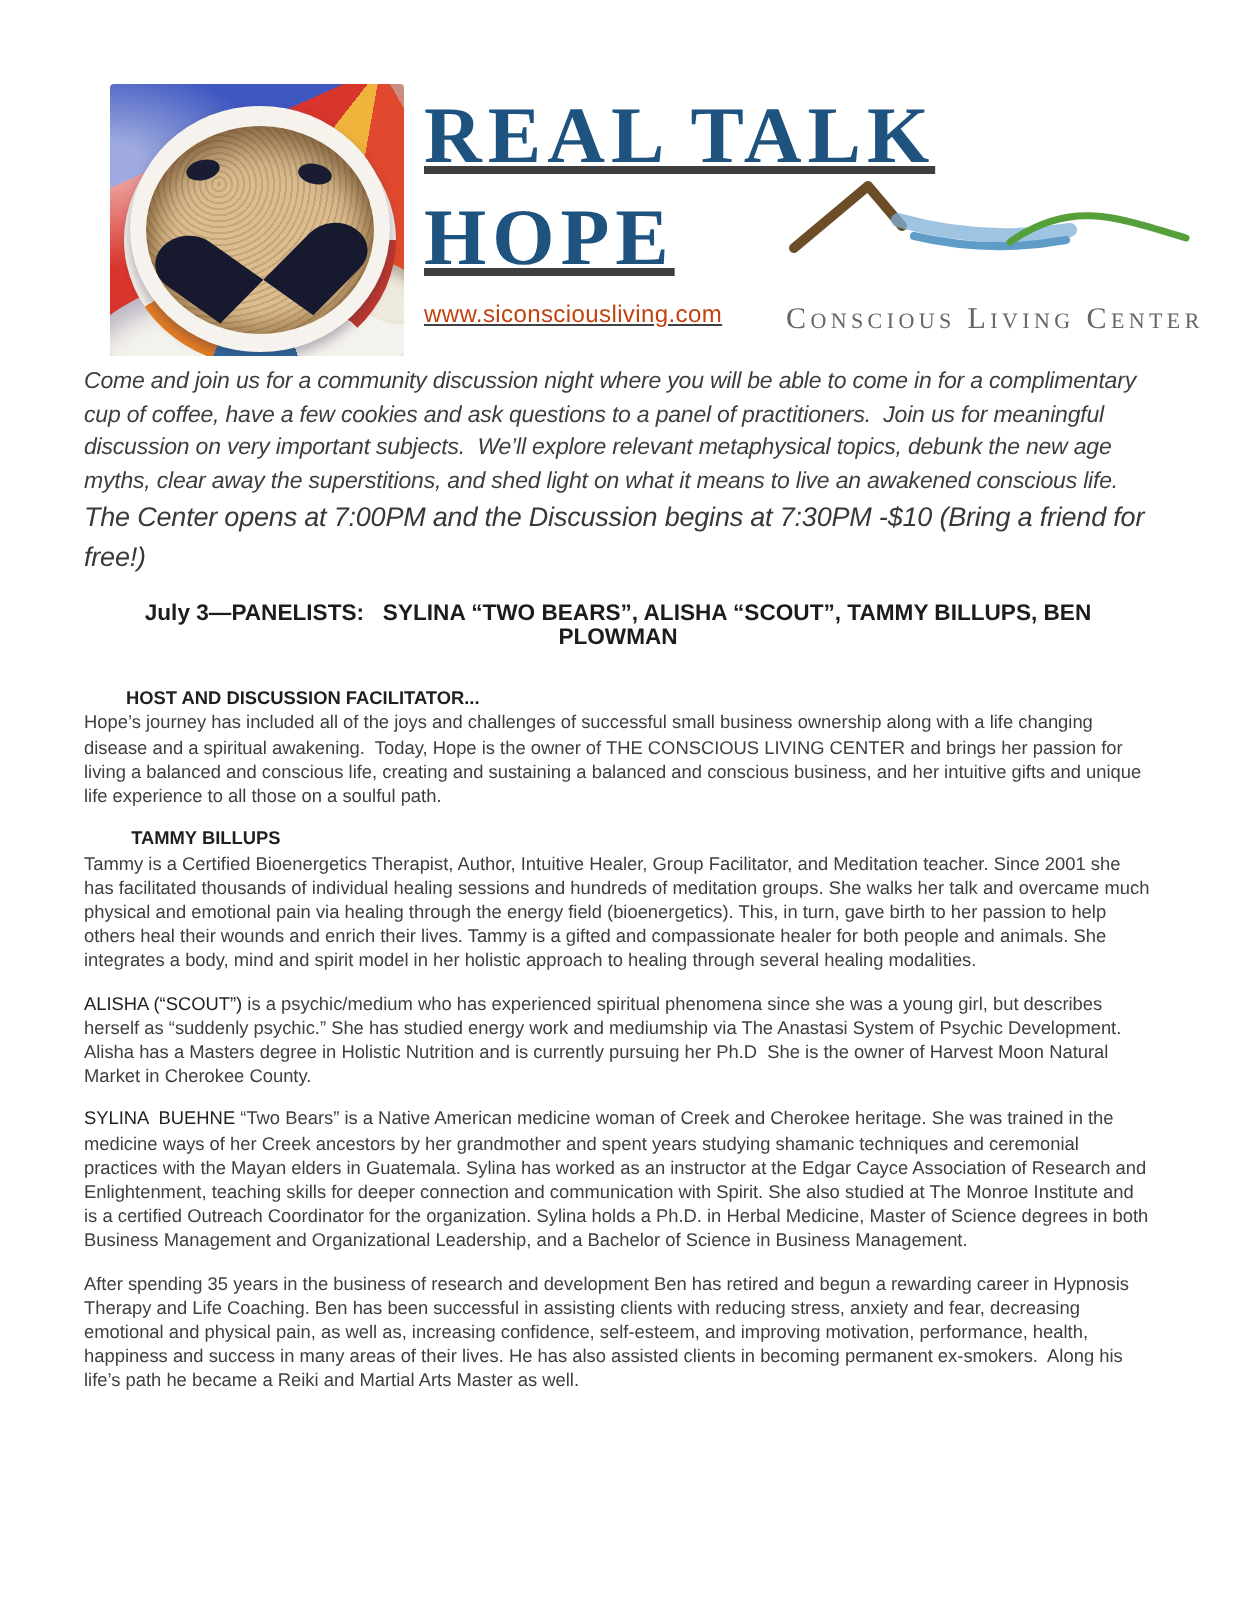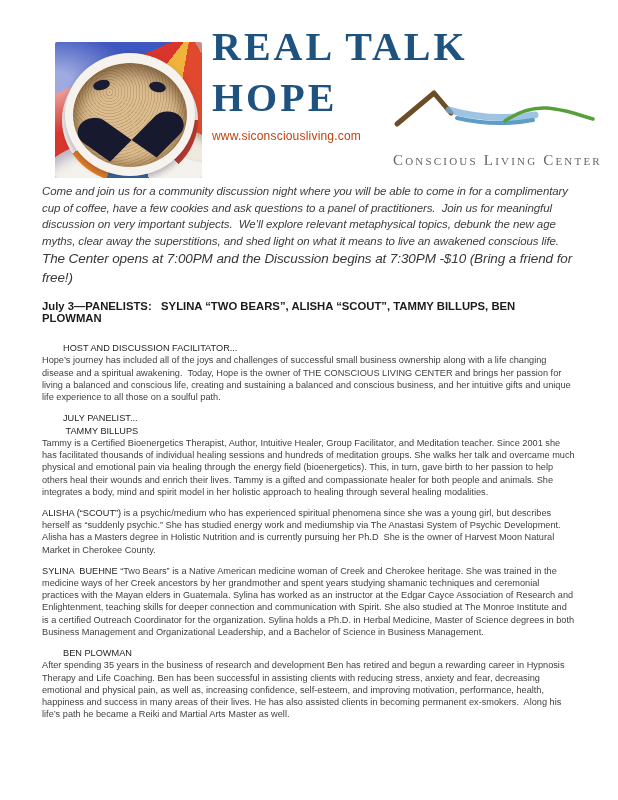--- a/index.html
+++ b/index.html
@@ -33,21 +33,21 @@
       radial-gradient(ellipse at 50% 46%, #dcbd90 0 52%, #c9a673 76%, #a8824d 100%);
     box-shadow:inset 0 10px 16px rgba(70,40,15,.55), inset 0 -4px 8px rgba(70,40,15,.25);}
   .heart{position:absolute;left:29px;top:33px;width:56px;height:50px;transform:rotate(-5deg) scaleX(1.18);}
   .heart::before,.heart::after{content:"";position:absolute;top:0;width:28px;height:44px;border-radius:28px 28px 0 0;background:#171a2e;}
   .heart::before{left:28px;transform:rotate(45deg);transform-origin:0 100%;}
   .heart::after{left:0;transform:rotate(-45deg);transform-origin:100% 100%;}
   .eye{position:absolute;background:#1a1d31;border-radius:50%;}
   .eye.l{left:20px;top:17px;width:17px;height:10px;transform:rotate(-14deg);}
   .eye.r{left:76px;top:19px;width:17px;height:10px;transform:rotate(12deg);}
 
-  .title-block{position:absolute;left:212px;top:21px;}
+  .title-block{position:absolute;left:212px;top:42px;text-decoration:underline;}
   .title-line{
     font-family:"Liberation Serif", serif;font-weight:700;
     font-size:40px;line-height:51px;letter-spacing:3px;
     color:var(--title-color,#1e537f);
   }
   .website{margin-top:6px;font-size:12px;color:#c2410c;letter-spacing:.2px;}
 
   .logo{position:absolute;left:393px;top:86px;width:205px;}
   .logo-art{display:block;width:205px;height:46px;}
   .lg-mtn{fill:none;stroke:var(--logo-mountain-color,#6b4e27);stroke-width:5;stroke-linejoin:round;stroke-linecap:round;}
@@ -57,23 +57,23 @@
   .logo-text{
     margin-top:20px;font-family:"Liberation Serif", serif;
     font-variant:small-caps;font-size:15px;letter-spacing:2.2px;
     color:var(--logo-text-color,#666666);white-space:nowrap;
   }
 
   
   main{margin:0 42px;}
   .intro{margin:5px 0 0;font-size:11.5px;line-height:16.5px;letter-spacing:-.1px;color:#3d3d3d;white-space:pre-wrap;font-style:italic;}
   .intro-big{font-size:13.5px;line-height:19px;color:#383838;}
-  .event-line{margin:13px 0 0;font-size:11.3px;font-weight:700;color:#1c1c1c;white-space:pre-wrap;}
+  .event-line{margin:13px 0 0;font-size:11.3px;font-weight:700;color:#1c1c1c;white-space:pre-wrap;text-align:center;}
   .sections{margin-top:18px;}
-  .kicker{margin:0;font-size:9.2px;line-height:12.4px;font-weight:400;color:var(--heading-color,#1f1f1f);white-space:pre-wrap;padding-left:21px;}
+  .kicker{margin:0;font-size:9.2px;line-height:12.4px;font-weight:700;color:var(--heading-color,#1f1f1f);white-space:pre-wrap;padding-left:21px;}
   .bio{margin:0 0 9px;font-size:9.2px;line-height:12.2px;color:var(--text-color,#3f3f3f);white-space:pre-wrap;}
   .lead{font-weight:400;color:var(--heading-color,#1f1f1f);}
 </style>
 </head>
 <body>
 
 <div class="page">
 
   <header class="header">
 
@@ -114,33 +114,31 @@
     <p class="event-line">July 3—PANELISTS:   SYLINA “TWO BEARS”, ALISHA “SCOUT”, TAMMY BILLUPS, BEN PLOWMAN</p>
 
     <div class="sections">
 
       <section>
         <p class="kicker">HOST AND DISCUSSION FACILITATOR...</p>
         <p class="bio">Hope’s journey has included all of the joys and challenges of successful small business ownership along with a life changing disease and a spiritual awakening.  Today, Hope is the owner of THE CONSCIOUS LIVING CENTER and brings her passion for living a balanced and conscious life, creating and sustaining a balanced and conscious business, and her intuitive gifts and unique life experience to all those on a soulful path.</p>
       </section>
 
       <section>
-        <p class="kicker">JULY PANELIST...</p>
         <p class="kicker"> TAMMY BILLUPS</p>
         <p class="bio">Tammy is a Certified Bioenergetics Therapist, Author, Intuitive Healer, Group Facilitator, and Meditation teacher. Since 2001 she has facilitated thousands of individual healing sessions and hundreds of meditation groups. She walks her talk and overcame much physical and emotional pain via healing through the energy field (bioenergetics). This, in turn, gave birth to her passion to help others heal their wounds and enrich their lives. Tammy is a gifted and compassionate healer for both people and animals. She integrates a body, mind and spirit model in her holistic approach to healing through several healing modalities.</p>
       </section>
 
       <section>
         <p class="bio"><span class="lead">ALISHA (“SCOUT”)</span><span> is a psychic/medium who has experienced spiritual phenomena since she was a young girl, but describes herself as “suddenly psychic.” She has studied energy work and mediumship via The Anastasi System of Psychic Development. Alisha has a Masters degree in Holistic Nutrition and is currently pursuing her Ph.D  She is the owner of Harvest Moon Natural Market in Cherokee County.</span></p>
       </section>
 
       <section>
         <p class="bio"><span class="lead">SYLINA  BUEHNE</span><span> “Two Bears” is a Native American medicine woman of Creek and Cherokee heritage. She was trained in the medicine ways of her Creek ancestors by her grandmother and spent years studying shamanic techniques and ceremonial practices with the Mayan elders in Guatemala. Sylina has worked as an instructor at the Edgar Cayce Association of Research and Enlightenment, teaching skills for deeper connection and communication with Spirit. She also studied at The Monroe Institute and is a certified Outreach Coordinator for the organization. Sylina holds a Ph.D. in Herbal Medicine, Master of Science degrees in both Business Management and Organizational Leadership, and a Bachelor of Science in Business Management.</span></p>
       </section>
 
       <section>
-        <p class="kicker">BEN PLOWMAN</p>
         <p class="bio">After spending 35 years in the business of research and development Ben has retired and begun a rewarding career in Hypnosis Therapy and Life Coaching. Ben has been successful in assisting clients with reducing stress, anxiety and fear, decreasing emotional and physical pain, as well as, increasing confidence, self-esteem, and improving motivation, performance, health, happiness and success in many areas of their lives. He has also assisted clients in becoming permanent ex-smokers.  Along his life’s path he became a Reiki and Martial Arts Master as well.</p>
       </section>
 
     </div>
   </main>
 </div>
 
 </body></html>

